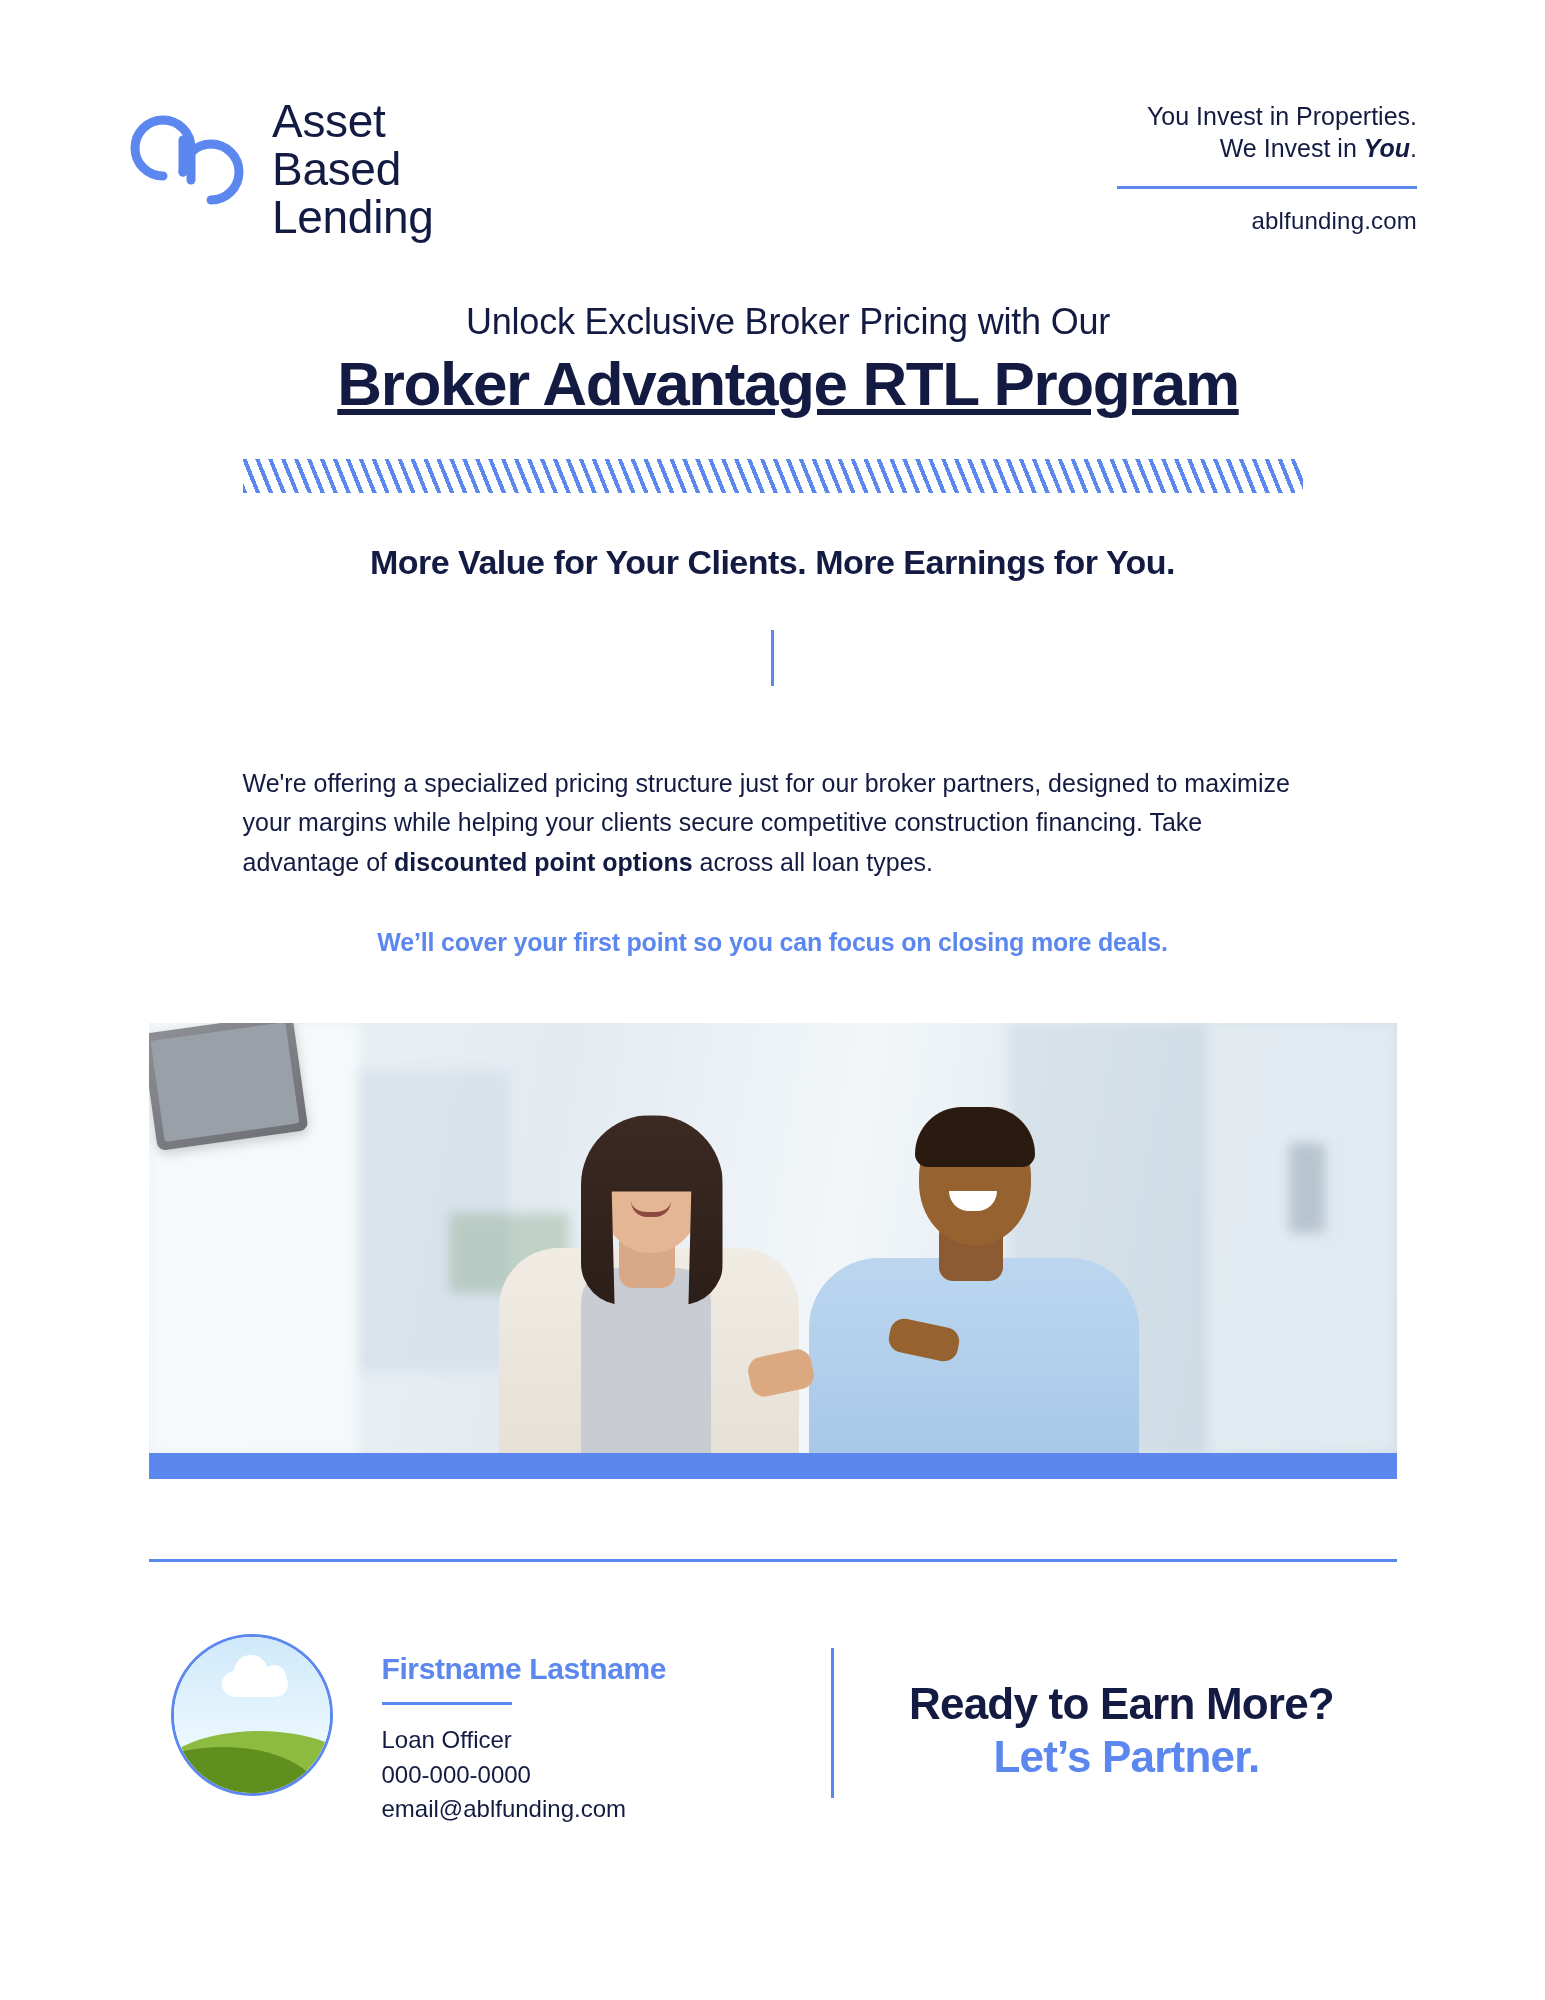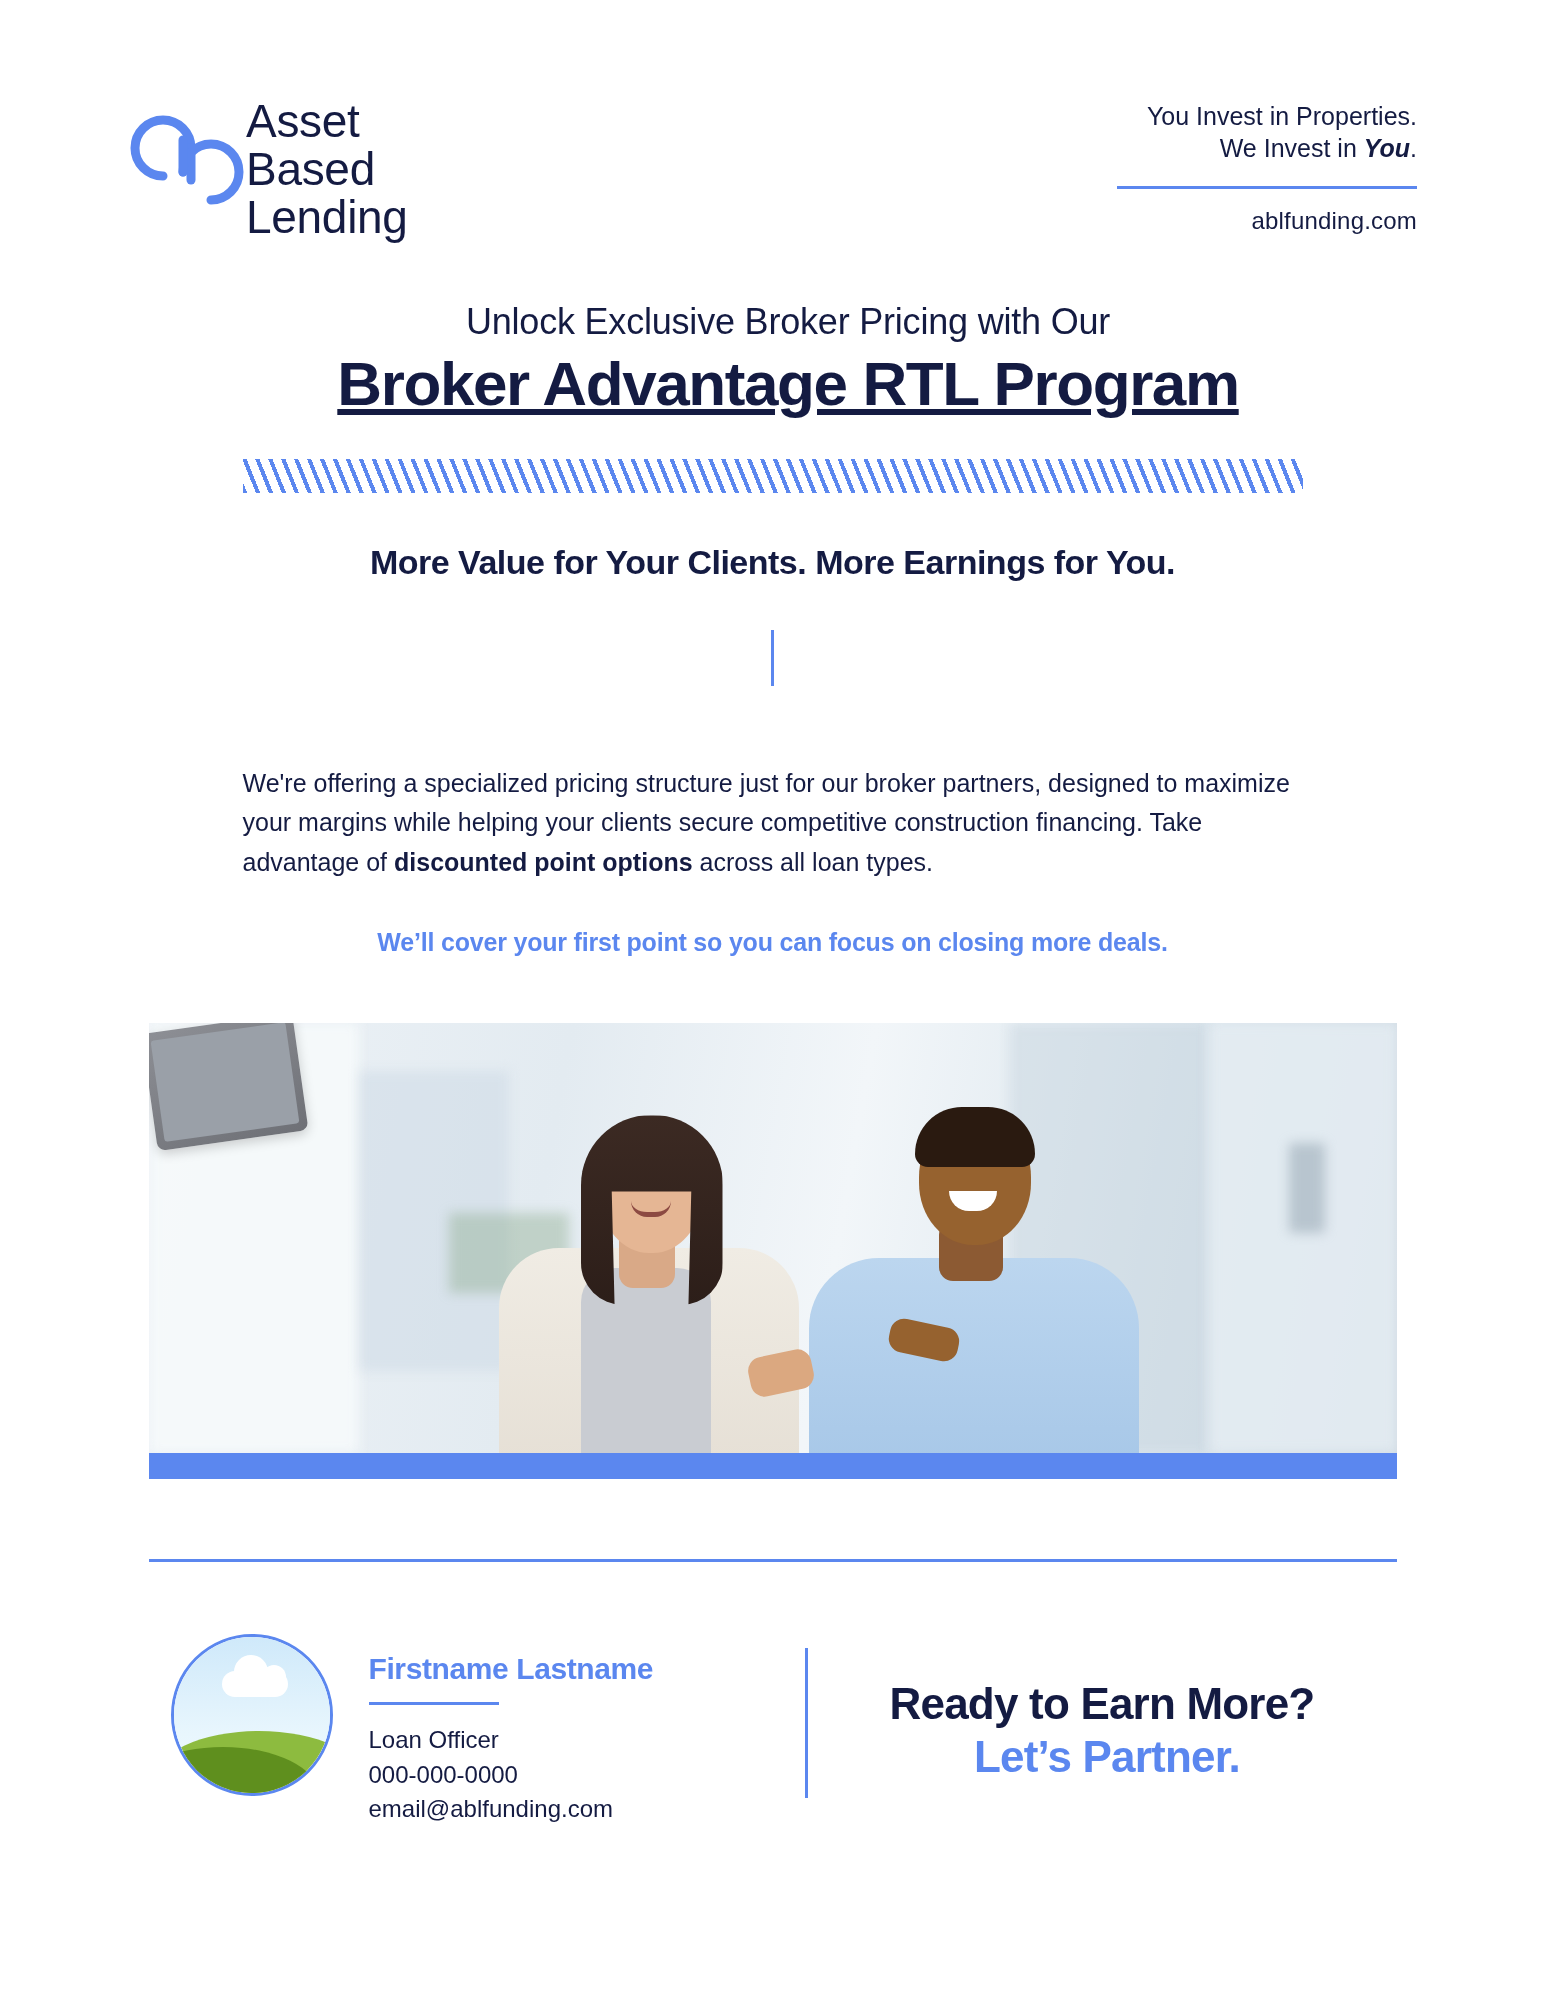--- a/index.html
+++ b/index.html
@@ -36,20 +36,21 @@
   .header {
     display: flex;
     align-items: flex-start;
     justify-content: space-between;
     padding: 88px 128px 0 128px;
   }
 
   .brand {
     display: flex;
     align-items: flex-start;
+    gap: 26px;
   }
 
   .logo-mark {
     width: 118px;
     height: 128px;
     flex: none;
     margin-top: 8px;
   }
 
   .brand-name {
@@ -285,21 +286,21 @@
     height: 3px;
     background: var(--blue);
     margin: 80px auto 0 auto;
   }
 
   .footer {
     width: 1248px;
     margin: 72px auto 0 auto;
     display: flex;
     align-items: flex-start;
-    gap: 0;
+    gap: 13px;
   }
 
   .avatar {
     width: 162px;
     height: 162px;
     border-radius: 50%;
     border: 3px solid var(--blue);
     overflow: hidden;
     position: relative;
     flex: none;

